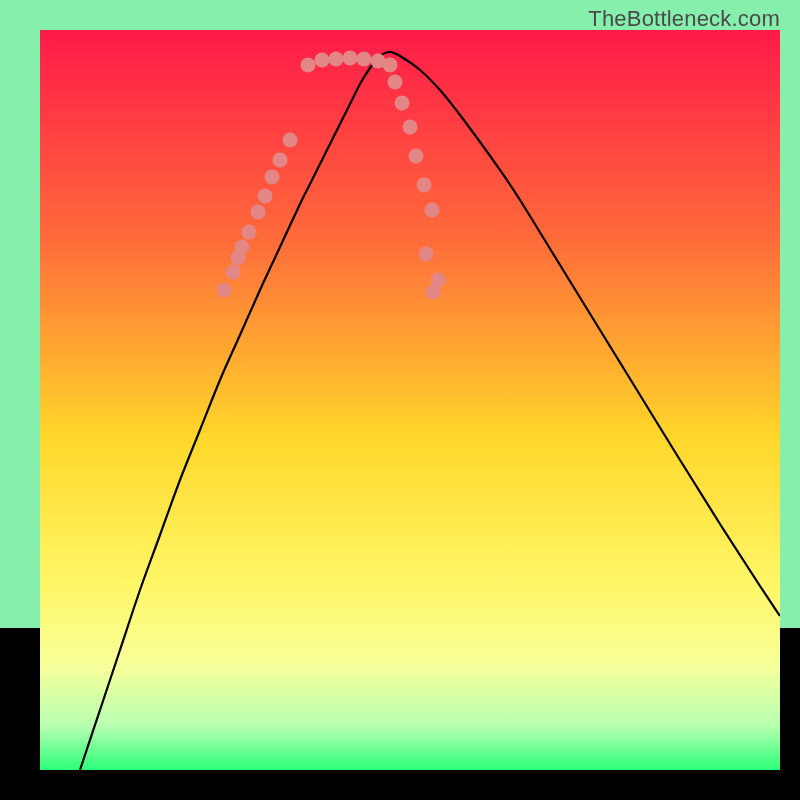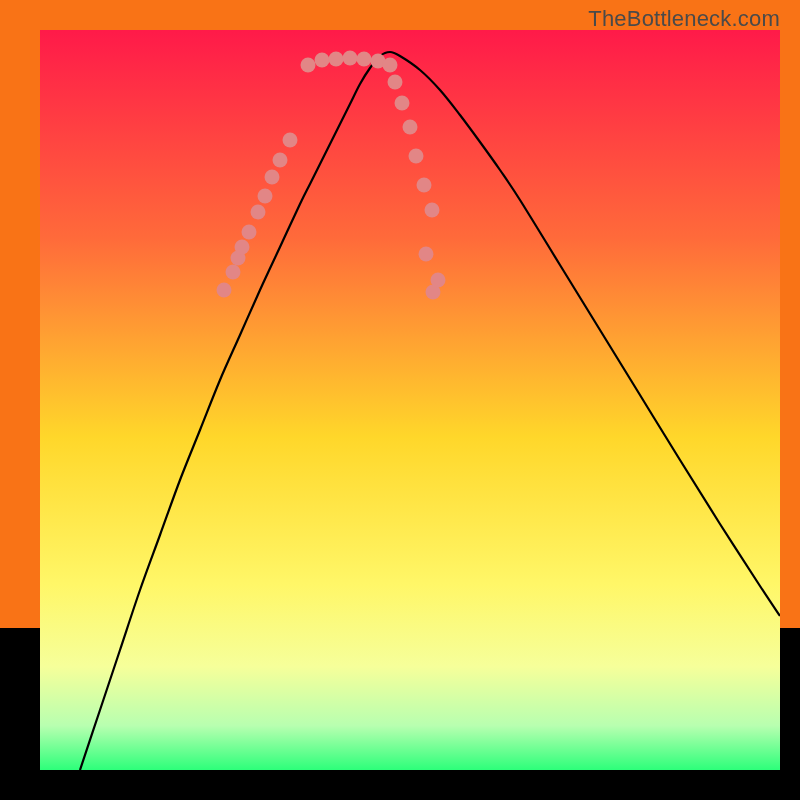--- a/index.html
+++ b/index.html
@@ -10,21 +10,21 @@
     background: #000;
     overflow: hidden;
     font-family: Arial, Helvetica, sans-serif;
   }
   .frame {
     position: absolute;
     left: 0;
     top: 0;
     width: 800px;
     height: 628px;
-    background: #f97316;
+    background: #86efac;
   }
   .plot-area {
     position: absolute;
     left: 40px;
     top: 30px;
     width: 740px;
     height: 740px;
     overflow: hidden;
   }
   .watermark {

